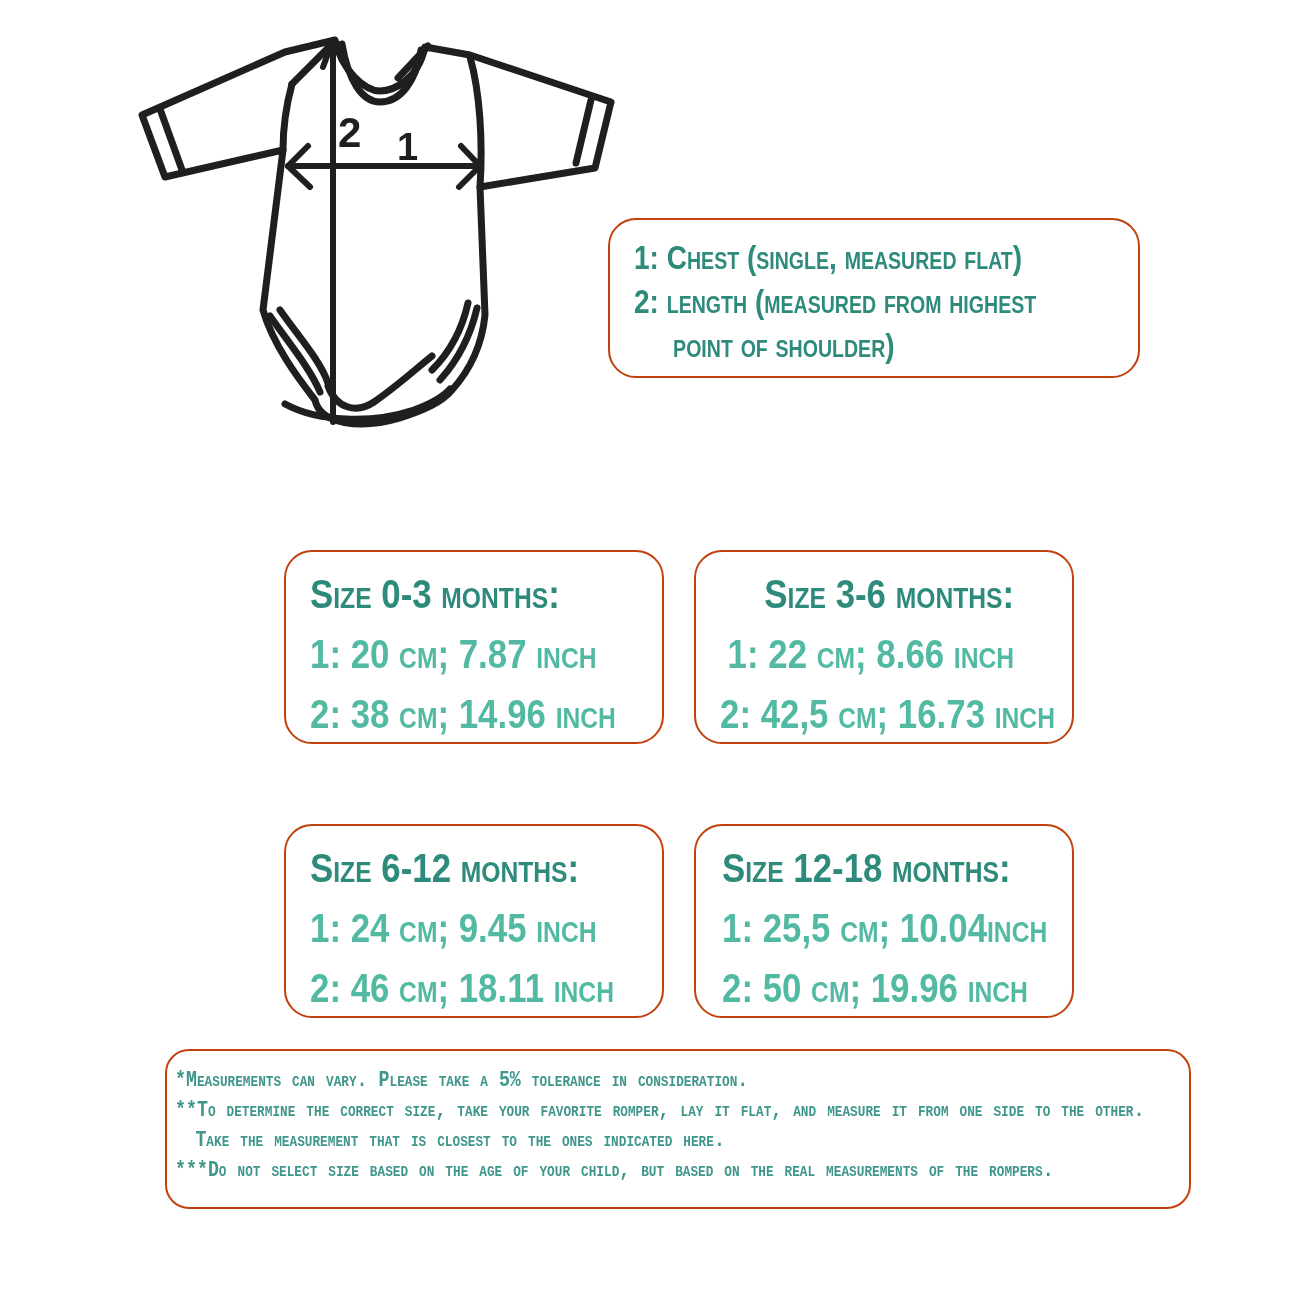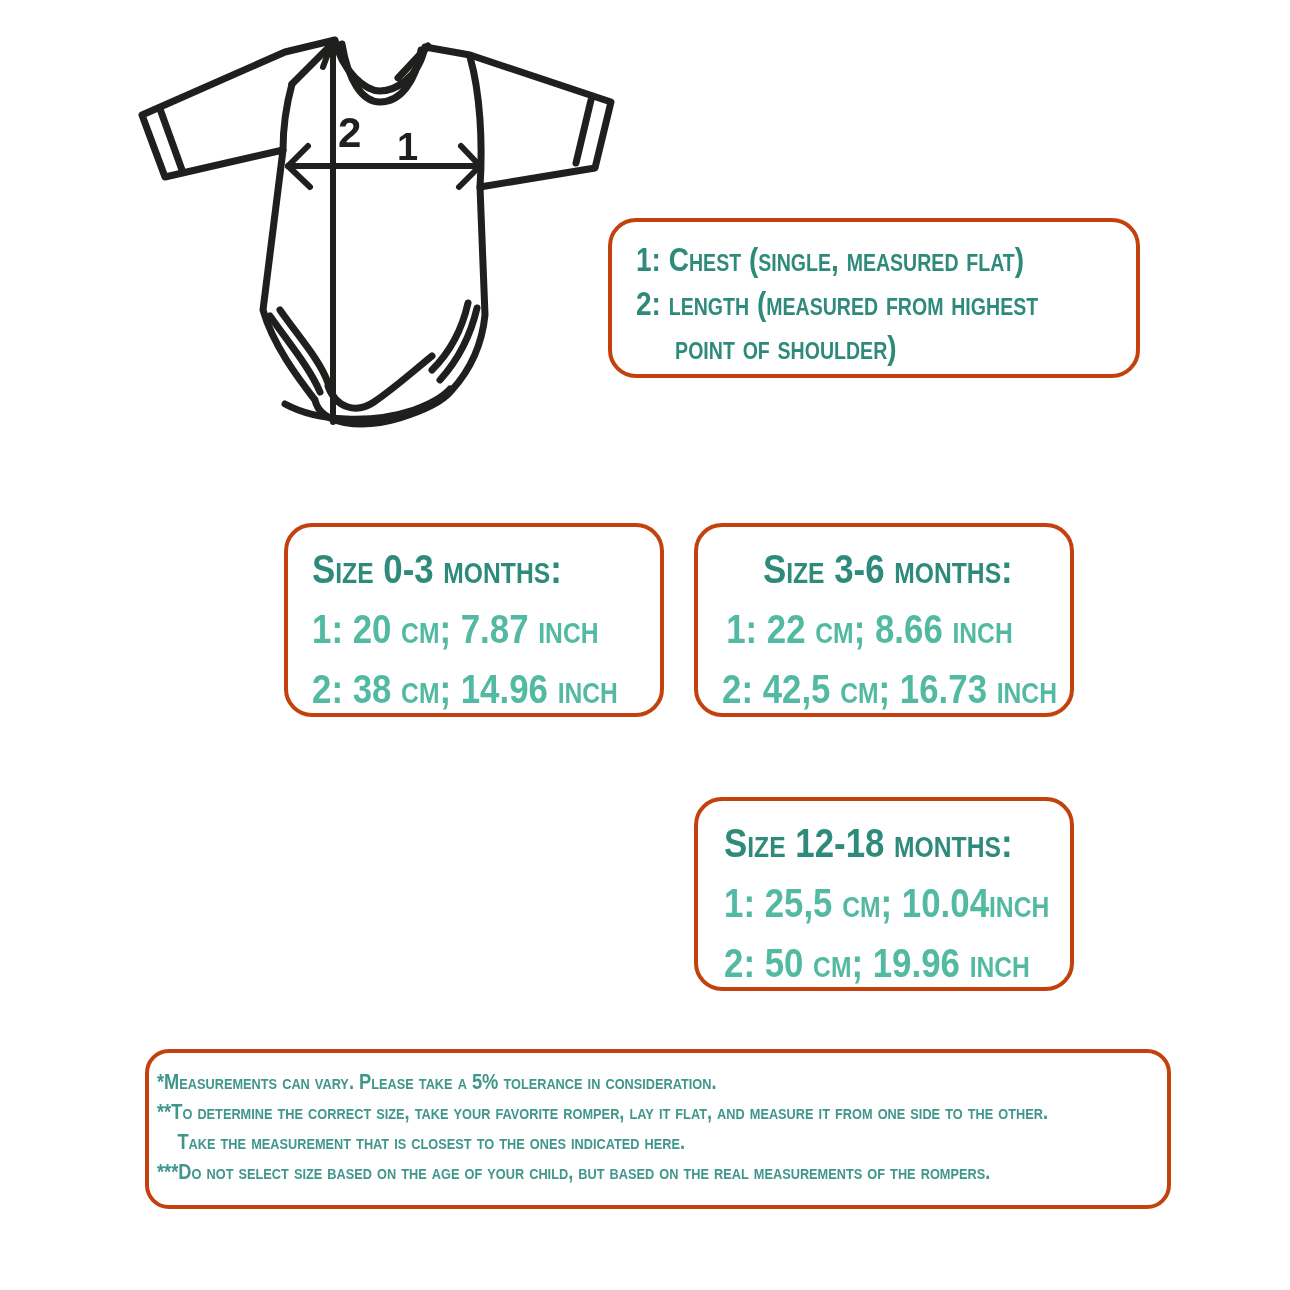--- a/index.html
+++ b/index.html
@@ -2,42 +2,42 @@
 <html><head>
 <meta charset="utf-8">
 <style>
   html,body{margin:0;padding:0;background:#ffffff;}
   .canvas{
     position:relative;width:1290px;height:1290px;background:#ffffff;overflow:hidden;
     font-family:"Liberation Sans",sans-serif;
   }
   
   .tbox{
-    position:absolute;border:4px solid #c2410c;border-radius:28px;background:#ffffff;
+    position:absolute;border:2px solid #c2410c;border-radius:28px;background:#ffffff;
     box-sizing:border-box;
   }
   
   .ln{
     font-variant:small-caps;white-space:nowrap;
     transform:scaleX(0.85);transform-origin:0 50%;
   }
   
   .legend{left:608px;top:218px;width:532px;height:160px;padding:16px 10px 0 24px;}
   .legend .ln{font-size:33px;line-height:44px;color:#2e8b7c;font-weight:bold;}
   .legend .indent{padding-left:46px;}
   
-  .sizebox{width:380px;height:194px;padding:12px 6px 0 24px;}
+  .sizebox{width:380px;height:194px;padding:12px 6px 0 24px;margin-top:27px;}
   .sizebox .title{font-size:41px;line-height:60px;color:#2e8b7c;font-weight:bold;}
   .sizebox .val{font-size:41px;line-height:60px;color:#52b9a3;font-weight:bold;}
   #box-0-3{left:284px;top:523px;}
   #box-3-6{left:694px;top:523px;text-align:right;}
   #box-6-12{left:284px;top:797px;}
   #box-12-18{left:694px;top:797px;padding-left:26px;}
   
-  .notes{left:145px;top:1049px;width:1026px;height:160px;padding:14px 6px 12px 8px;border-radius:24px;}
+  .notes{left:165px;top:1049px;width:1026px;height:160px;padding:14px 6px 12px 8px;border-radius:24px;font-family:Liberation Mono, monospace;}
   .notes .ln{font-size:21.5px;line-height:30px;color:#3f968b;font-weight:bold;}
   .notes .indent{padding-left:24px;}
   
   .drawing{position:absolute;left:130px;top:10px;width:500px;height:440px;}
   .drawing path,.drawing line{fill:none;stroke:#1f1f1d;stroke-linecap:round;stroke-linejoin:round;}
   .garment{stroke-width:7px;}
   .garment-fill{fill:#ffffff;stroke-width:7px;}
   .measure{stroke-width:6px;}
   .mlabel{fill:#1f1f1d;font-family:"Liberation Sans",sans-serif;font-weight:bold;}
 </style>
@@ -111,20 +111,25 @@
     <div class="ln val">1: 20 cm; 7.87 inch</div>
     <div class="ln val">2: 38 cm; 14.96 inch</div>
   </div>
 
   <div class="tbox sizebox" id="box-3-6">
     <div class="ln title">Size 3-6 months:</div>
     <div class="ln val">1: 22 cm; 8.66 inch</div>
     <div class="ln val">2: 42,5 cm; 16.73 inch</div>
   </div>
 
+  <div class="tbox sizebox" id="box-6-12">
+    <div class="ln title">Size 6-12 months:</div>
+    <div class="ln val">1: 24 cm; 9.45 inch</div>
+    <div class="ln val">2: 46 cm; 18.11 inch</div>
+  </div>
 
   <div class="tbox sizebox" id="box-12-18">
     <div class="ln title">Size 12-18 months:</div>
     <div class="ln val">1: 25,5 cm; 10.04inch</div>
     <div class="ln val">2: 50 cm; 19.96 inch</div>
   </div>
 
   <div class="tbox notes">
     <div class="ln">*Measurements can vary. Please take a 5% tolerance in consideration.</div>
     <div class="ln">**To determine the correct size, take your favorite romper, lay it flat, and measure it from one side to the other.</div>

